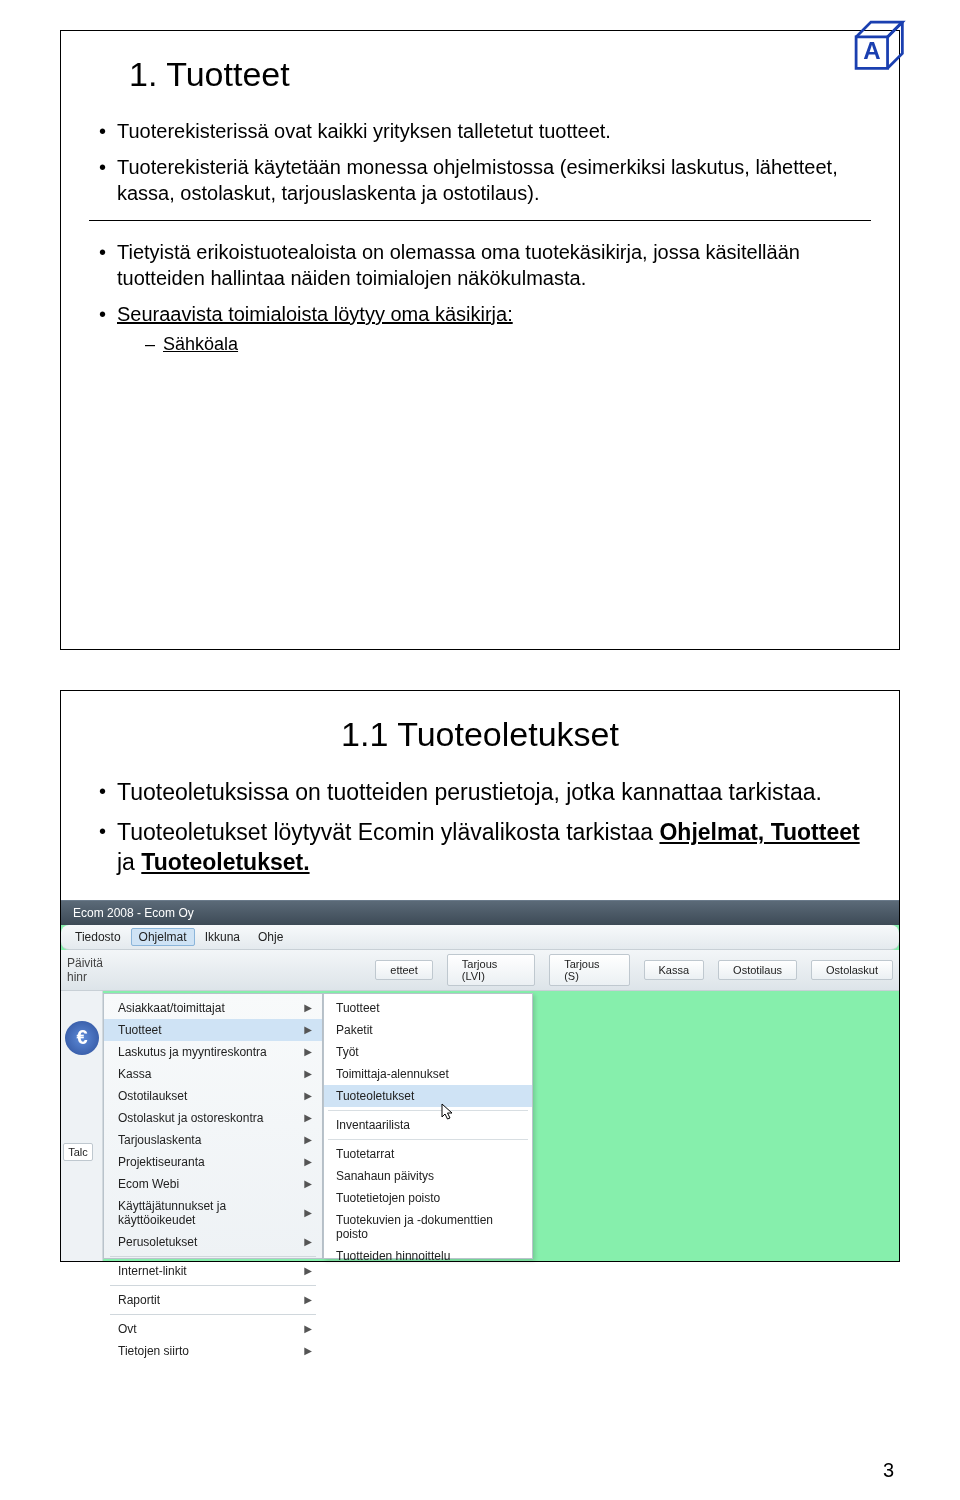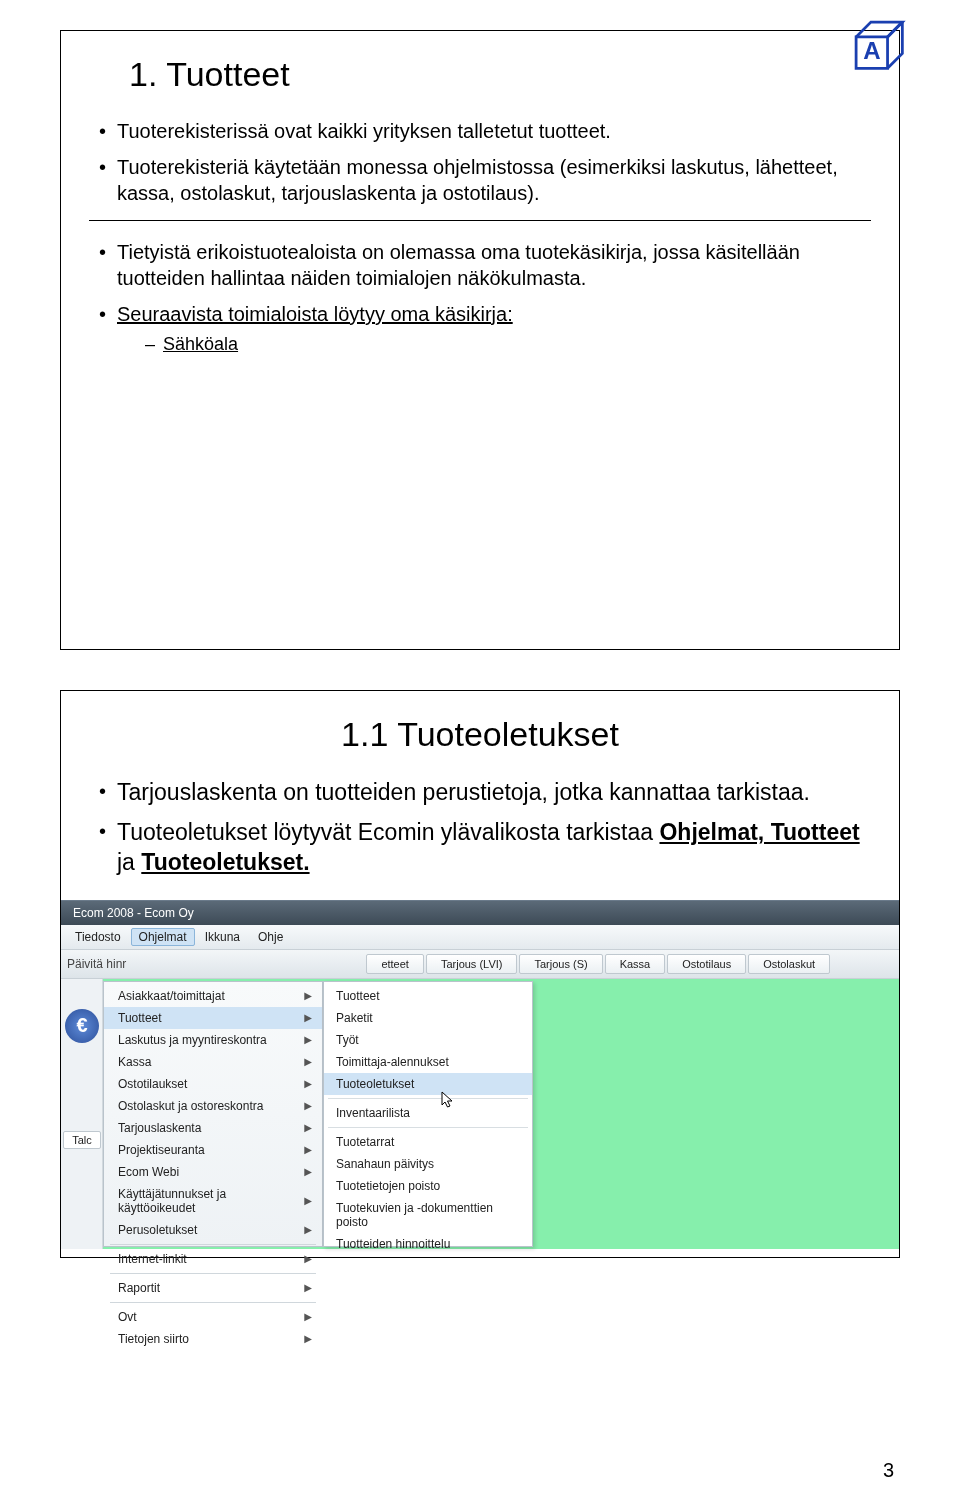--- a/index.html
+++ b/index.html
@@ -11,21 +11,21 @@
     position: relative;
     color: #000;
   }
   .slide {
     border: 1px solid #000;
     margin: 30px 60px;
     position: relative;
     padding: 20px 28px 20px 28px;
   }
   .slide1 { height: 620px; }
-  .slide2 { margin-top: 40px; padding-bottom: 8px; }
+  .slide2 { margin-top: 40px; padding-bottom: 0; }
   h1.title {
     font-size: 34px;
     font-weight: 400;
     margin: 4px 0 24px 40px;
   }
   .logo {
     position: absolute;
     top: -20px; right: -20px;
     width: 74px; height: 74px;
   }
@@ -73,50 +73,51 @@
     background: linear-gradient(#5b6a78,#3d4a56);
     color: #fff;
     padding: 5px 12px;
     font-size: 12px;
   }
   .menubar {
     background: linear-gradient(#f7f9fb,#e4eaee);
     border-bottom: 1px solid #c8d0d6;
     display: flex; gap: 2px;
     padding: 3px 6px;
+    border-radius: 8px;
   }
   .menubar span { padding: 2px 8px; }
   .menubar span.hot { background:#cfe3f5; border:1px solid #8bb5da; border-radius:2px; padding:1px 7px; }
   .toolbar {
     background: linear-gradient(#f3f6f8,#dde4e9);
     border-bottom: 1px solid #c8d0d6;
     display: flex; align-items: center;
     padding: 4px 6px;
-    gap: 2px;
+    gap: 14px;
   }
   .toolbar .lbl { padding: 0 6px 0 0; color:#444; }
   .toolbar .tbbtn {
     border: 1px solid #bfc8cf;
     background: linear-gradient(#fff,#ebf0f3);
     padding: 3px 14px;
     border-radius: 2px;
     font-size: 11px;
   }
   .body { display: flex; height: 270px; position: relative; }
   .leftcol { width: 42px; background:#eef2f5; border-right:1px solid #d2d9de; position:relative; }
   .euro {
     margin: 30px 4px; width: 34px; height: 34px;
     border-radius: 50%;
     background: radial-gradient(#5e8bd8,#2c4f9a);
     color:#fff; font-weight:bold; font-size:20px;
     display:flex;align-items:center;justify-content:center;
   }
   .talbtn {
     position:absolute; bottom:100px; left:2px;
-    width:38px; font-size:11px; text-align:center;
+    width:30px; font-size:11px; text-align:center;
     border:1px solid #bfc8cf; background:#fff; padding:2px 0;
     border-radius:2px;
   }
   .menucol {
     width: 220px;
     background: linear-gradient(#f8fafb,#eef2f5);
     border: 1px solid #b9c3cb;
     margin: 2px 0; padding: 3px 0;
   }
   .menucol .mitem {
@@ -175,21 +176,21 @@
       <ul class="sub">
         <li><span class="underline">Sähköala</span></li>
       </ul>
     </li>
   </ul>
 </div>
 
 <div class="slide slide2">
   <h1 class="title">1.1 Tuoteoletukset</h1>
   <ul class="bullets">
-    <li>Tarjouslaskenta on tuotteiden perustietoja, jotka kannattaa tarkistaa.</li>
+    <li>Tuoteoletuksissa on tuotteiden perustietoja, jotka kannattaa tarkistaa.</li>
     <li>
       <span>Tuoteoletukset löytyvät Ecomin ylävalikosta tarkistaa </span><b class="underline">Ohjelmat, Tuotteet</b><span> ja </span><b class="underline">Tuoteoletukset.</b>
     </li>
   </ul>
 
   <div class="appshot">
     <div class="titlebar">Ecom 2008 - Ecom Oy</div>
     <div class="menubar">
       <span>Tiedosto</span>
       <span class="hot">Ohjelmat</span>

